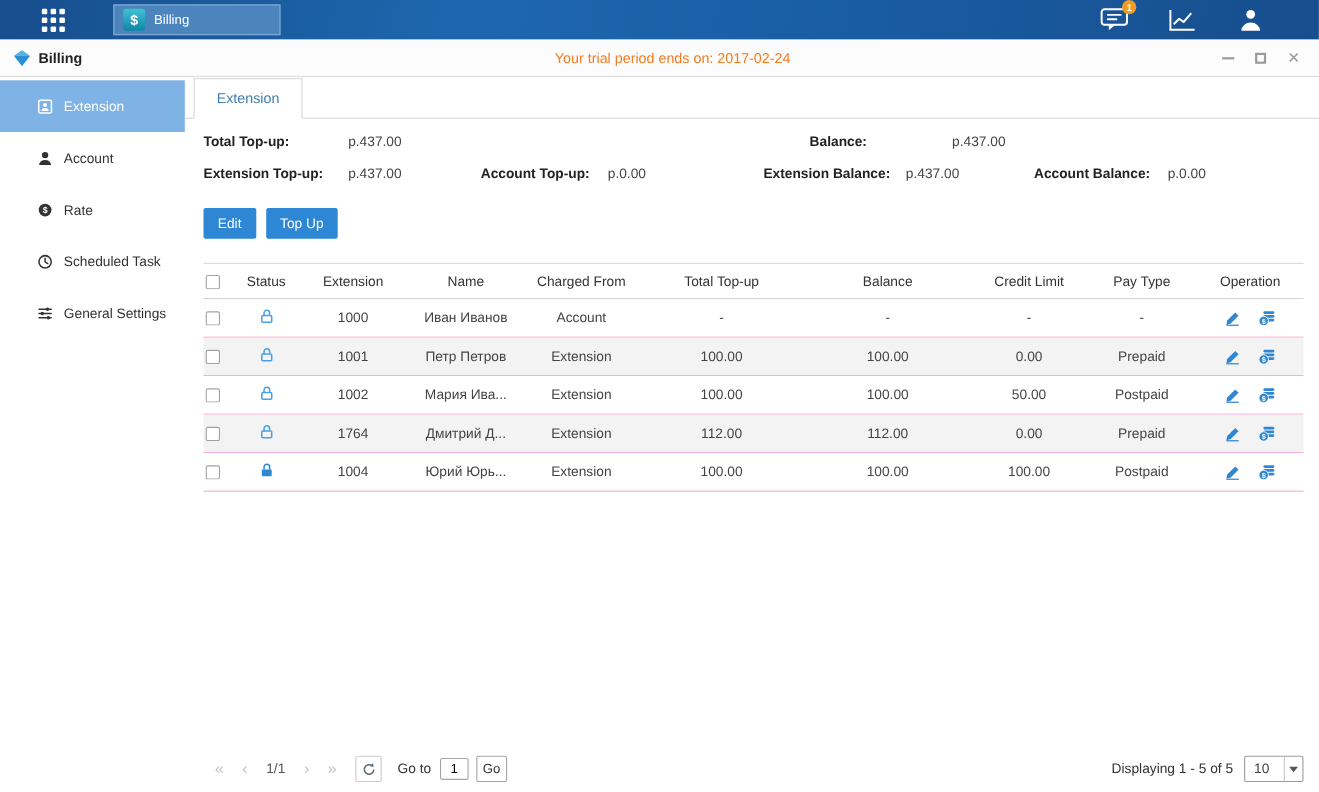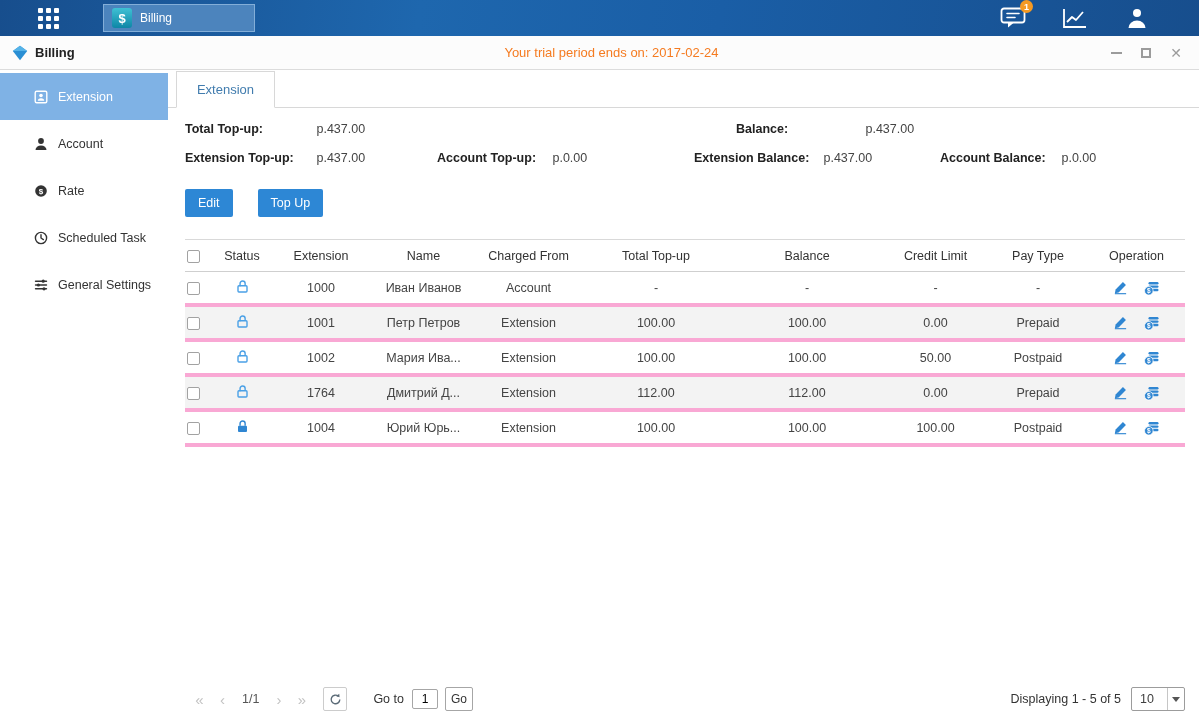--- a/index.html
+++ b/index.html
@@ -41,40 +41,40 @@
   .content { flex:1; display:flex; flex-direction:column; padding:0 14px 0 17px; min-height:0; }
 
   .summary { margin-top:14px; display:grid; grid-template-columns:252px 257px 246px 1fr; row-gap:15px; font-size:12.5px; }
   .sum-label { font-weight:bold; color:#222; display:inline-block; }
   .lw0 { width:128px; } .lw1 { width:112px; } .lw2 { width:126px; } .lw3 { width:118px; }
   .sum-value { color:#444; }
   .pos-r1c1 { grid-row:1; grid-column:1; } .pos-r1c3 { grid-row:1; grid-column:3;padding-left:42px; }
   .pos-r2c1 { grid-row:2; grid-column:1; } .pos-r2c2 { grid-row:2; grid-column:2; }
   .pos-r2c3 { grid-row:2; grid-column:3; } .pos-r2c4 { grid-row:2; grid-column:4; }
 
-  .actions { margin-top:24px; display:flex; gap:25px; }
+  .actions { margin-top:24px; display:flex; gap:9px; }
   .btn { height:28px; padding:0 13px; background:#2d87d5; color:#fff; font-size:12.5px; border:none; border-radius:2px; cursor:pointer; display:flex; align-items:center; }
 
   .table { margin-top:22px; font-size:12.5px; color:#444; }
   .thead, .trow { display:grid; grid-template-columns:28px 58px 100px 105px 105px 150px 152px 105px 100px 97px; align-items:center; }
   .thead { height:33px; border-top:1px solid #d9d9d9; border-bottom:1px solid #cfcfcf; color:#333; }
-  .trow { height:35px; border-bottom:4px solid #f9a8d4; background:#fff; }
+  .trow { height:35px; border-bottom:1px solid #f9a8d4; background:#fff; }
   .trow.alt { background:#f3f3f3; }
   .cell { text-align:center; overflow:hidden; text-overflow:ellipsis; white-space:nowrap; }
   .c-cb { text-align:left; padding-left:2px; }
   input[type=checkbox] { appearance:none; -webkit-appearance:none; width:13px; height:13px; border:1px solid #a2a2a2; border-radius:2px; background:#fff; cursor:pointer; vertical-align:middle; }
   .lock { display:inline-flex; }
   .opicons { display:flex; justify-content:center; align-items:center; gap:16px; }
   .opicon { cursor:pointer; display:flex; }
 
   .pagination { margin-top:auto; margin-bottom:9px; display:flex; align-items:center; padding-left:3px; flex:none; font-size:12.5px; }
   .pgbtn { width:23px; height:23px; display:flex; align-items:center; justify-content:center; color:#c2c2c2; font-size:15px; cursor:default; }
   .page-text { margin:0 8px; color:#555; }
   .refresh-btn { width:24px; height:24px; border:1px solid #ccc; border-radius:2px; background:#fff; display:flex; align-items:center; justify-content:center; margin-left:10px; cursor:pointer; }
-  .goto-label { margin-left:26px; color:#333; }
+  .goto-label { margin-left:14px; color:#333; }
   .goto-input { width:26px; height:20px; border:1px solid #a6a6a6; border-radius:2px; text-align:center; font-size:12px; margin-left:8px; font-family:inherit; }
   .go-btn { margin-left:7px; height:24px; min-width:28px; border:1px solid #a6a6a6; border-radius:2px; background:#fff; font-size:12px; color:#333; cursor:pointer; font-family:inherit; }
   .pg-right { margin-left:auto; display:flex; align-items:center; gap:10px; }
   .displaying { color:#333; }
   .page-size-select { width:54px; height:24px; border:1px solid #9c9c9c; border-radius:2px; background:#fff; display:flex; align-items:center; cursor:pointer; }
   .pss-value { flex:1; padding-left:8px; color:#404040; }
   .pss-arrow { width:17px; height:100%; border-left:1px solid #c6c6c6; display:flex; align-items:center; justify-content:center; }
   .pss-arrow i { width:0; height:0; border:4px solid transparent; border-top:5px solid #555; margin-top:5px; display:block; }
 </style>
 </head>

